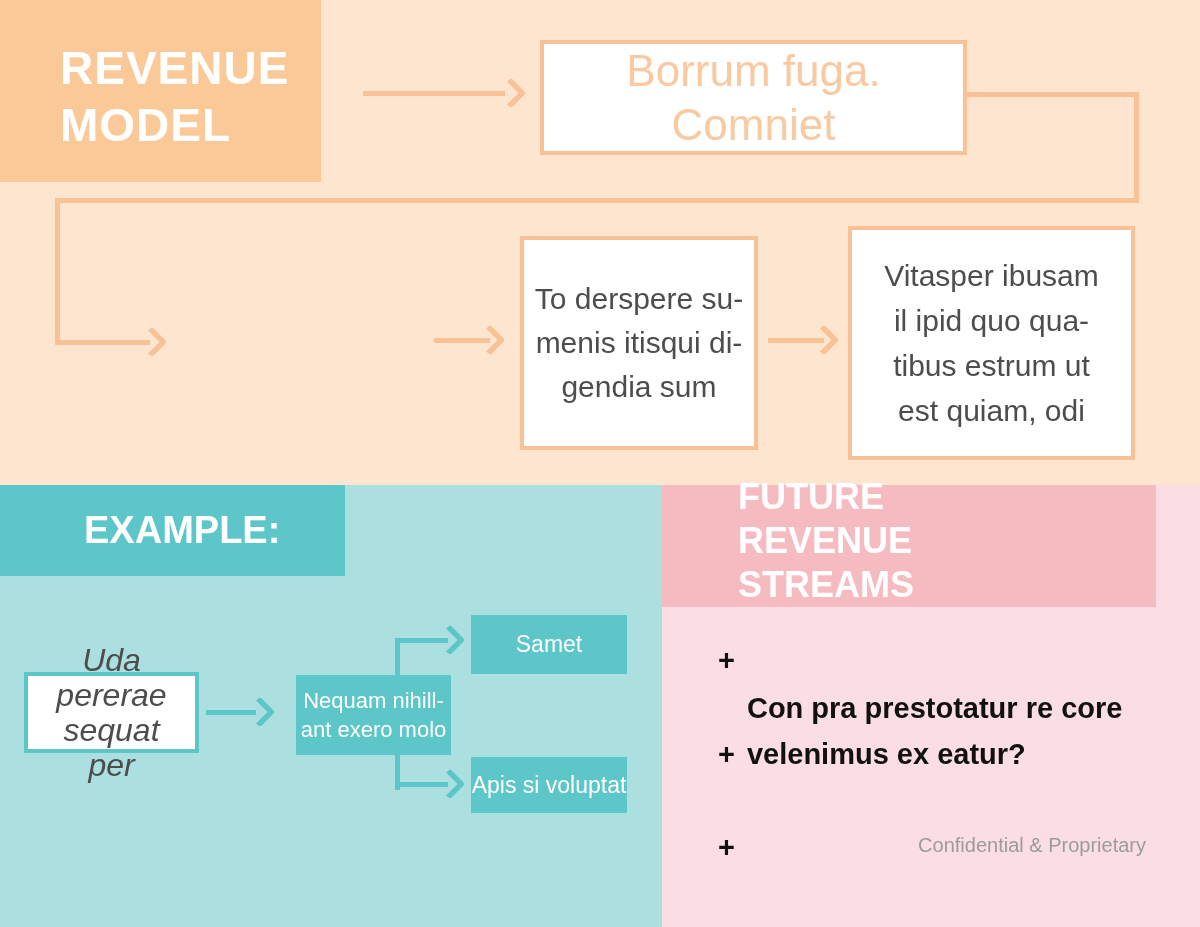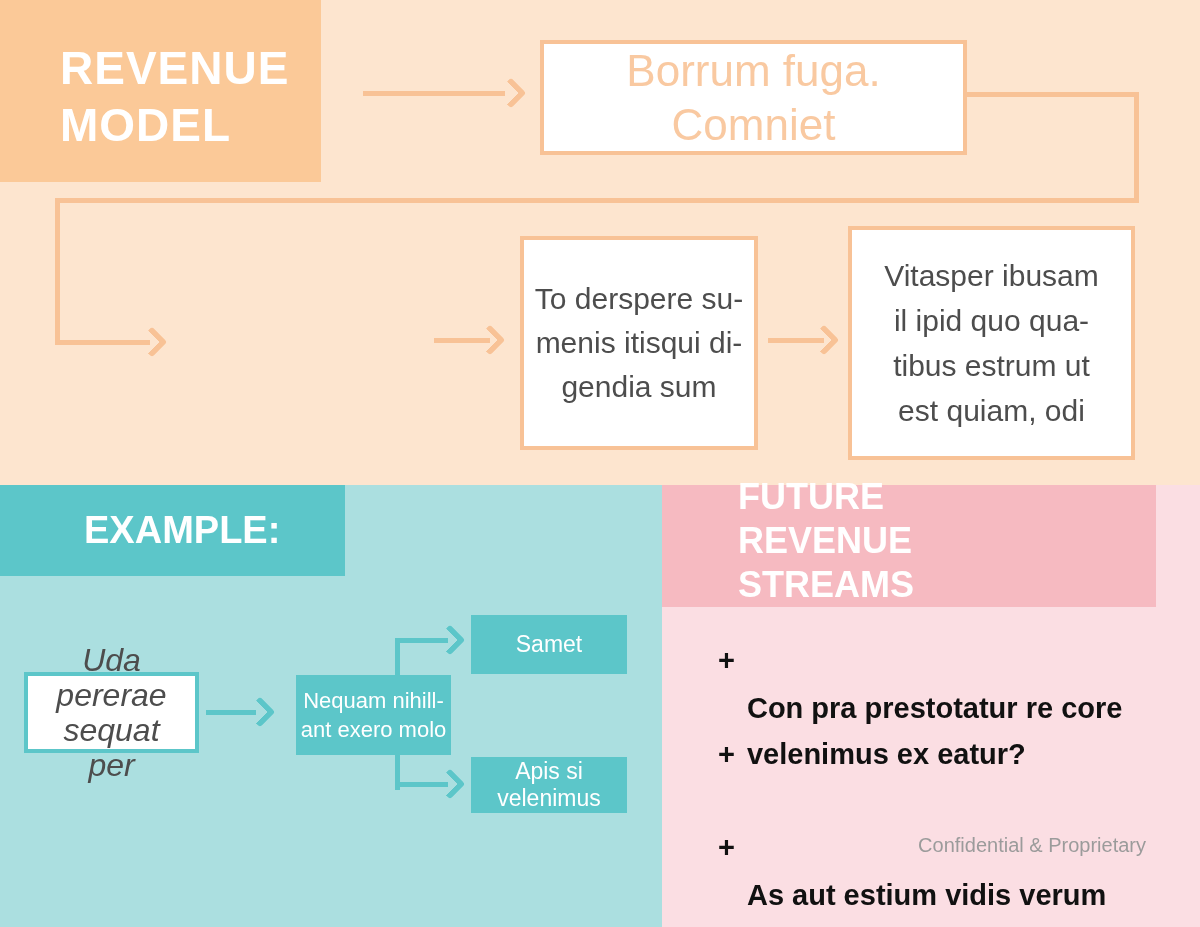--- a/index.html
+++ b/index.html
@@ -111,35 +111,34 @@
 
   <div class="abs fill-teal center-box" style="left:471px; top:615px; width:156px; height:59px;">
     <div class="branch-text">Samet</div>
   </div>
 
   <div class="abs vline-teal" style="left:395px; top:755px; width:5px; height:35px;"></div>
   <div class="abs hline-teal" style="left:395px; top:782px; width:53px; height:5px;"></div>
   <div class="chev chev-teal" style="left:439px; top:773px;"></div>
 
   <div class="abs fill-teal center-box" style="left:471px; top:757px; width:156px; height:56px;">
-    <div class="branch-text">Apis si velenimus</div>
+    <div class="branch-text">Apis si voluptat</div>
   </div>
 
   <div class="abs fill-pink" style="left:662px; top:485px; width:494px; height:122px; display:flex; align-items:flex-end;">
     <div class="header-text" style="font-size:36px; line-height:44px; padding-left:76px; width:300px;">FUTURE REVENUE STREAMS</div>
   </div>
 
   <div class="bullet-row" style="left:718px; top:637px;">
     <span class="bullet-marker">+</span>
     <span class="bullet-text pre">Con pra prestotatur re core
 velenimus ex eatur?</span>
   </div>
   <div class="bullet-row" style="left:718px; top:731px;">
     <span class="bullet-marker">+</span>
   </div>
   <div class="bullet-row" style="left:718px; top:824px;">
     <span class="bullet-marker">+</span>
-    <span class="bullet-text pre">As aut estium vidis verum</span>
   </div>
 
   <div class="abs footer-text" style="right:54px; top:834px;">Confidential &amp; Proprietary</div>
 
 </div>
 
 </body></html>

